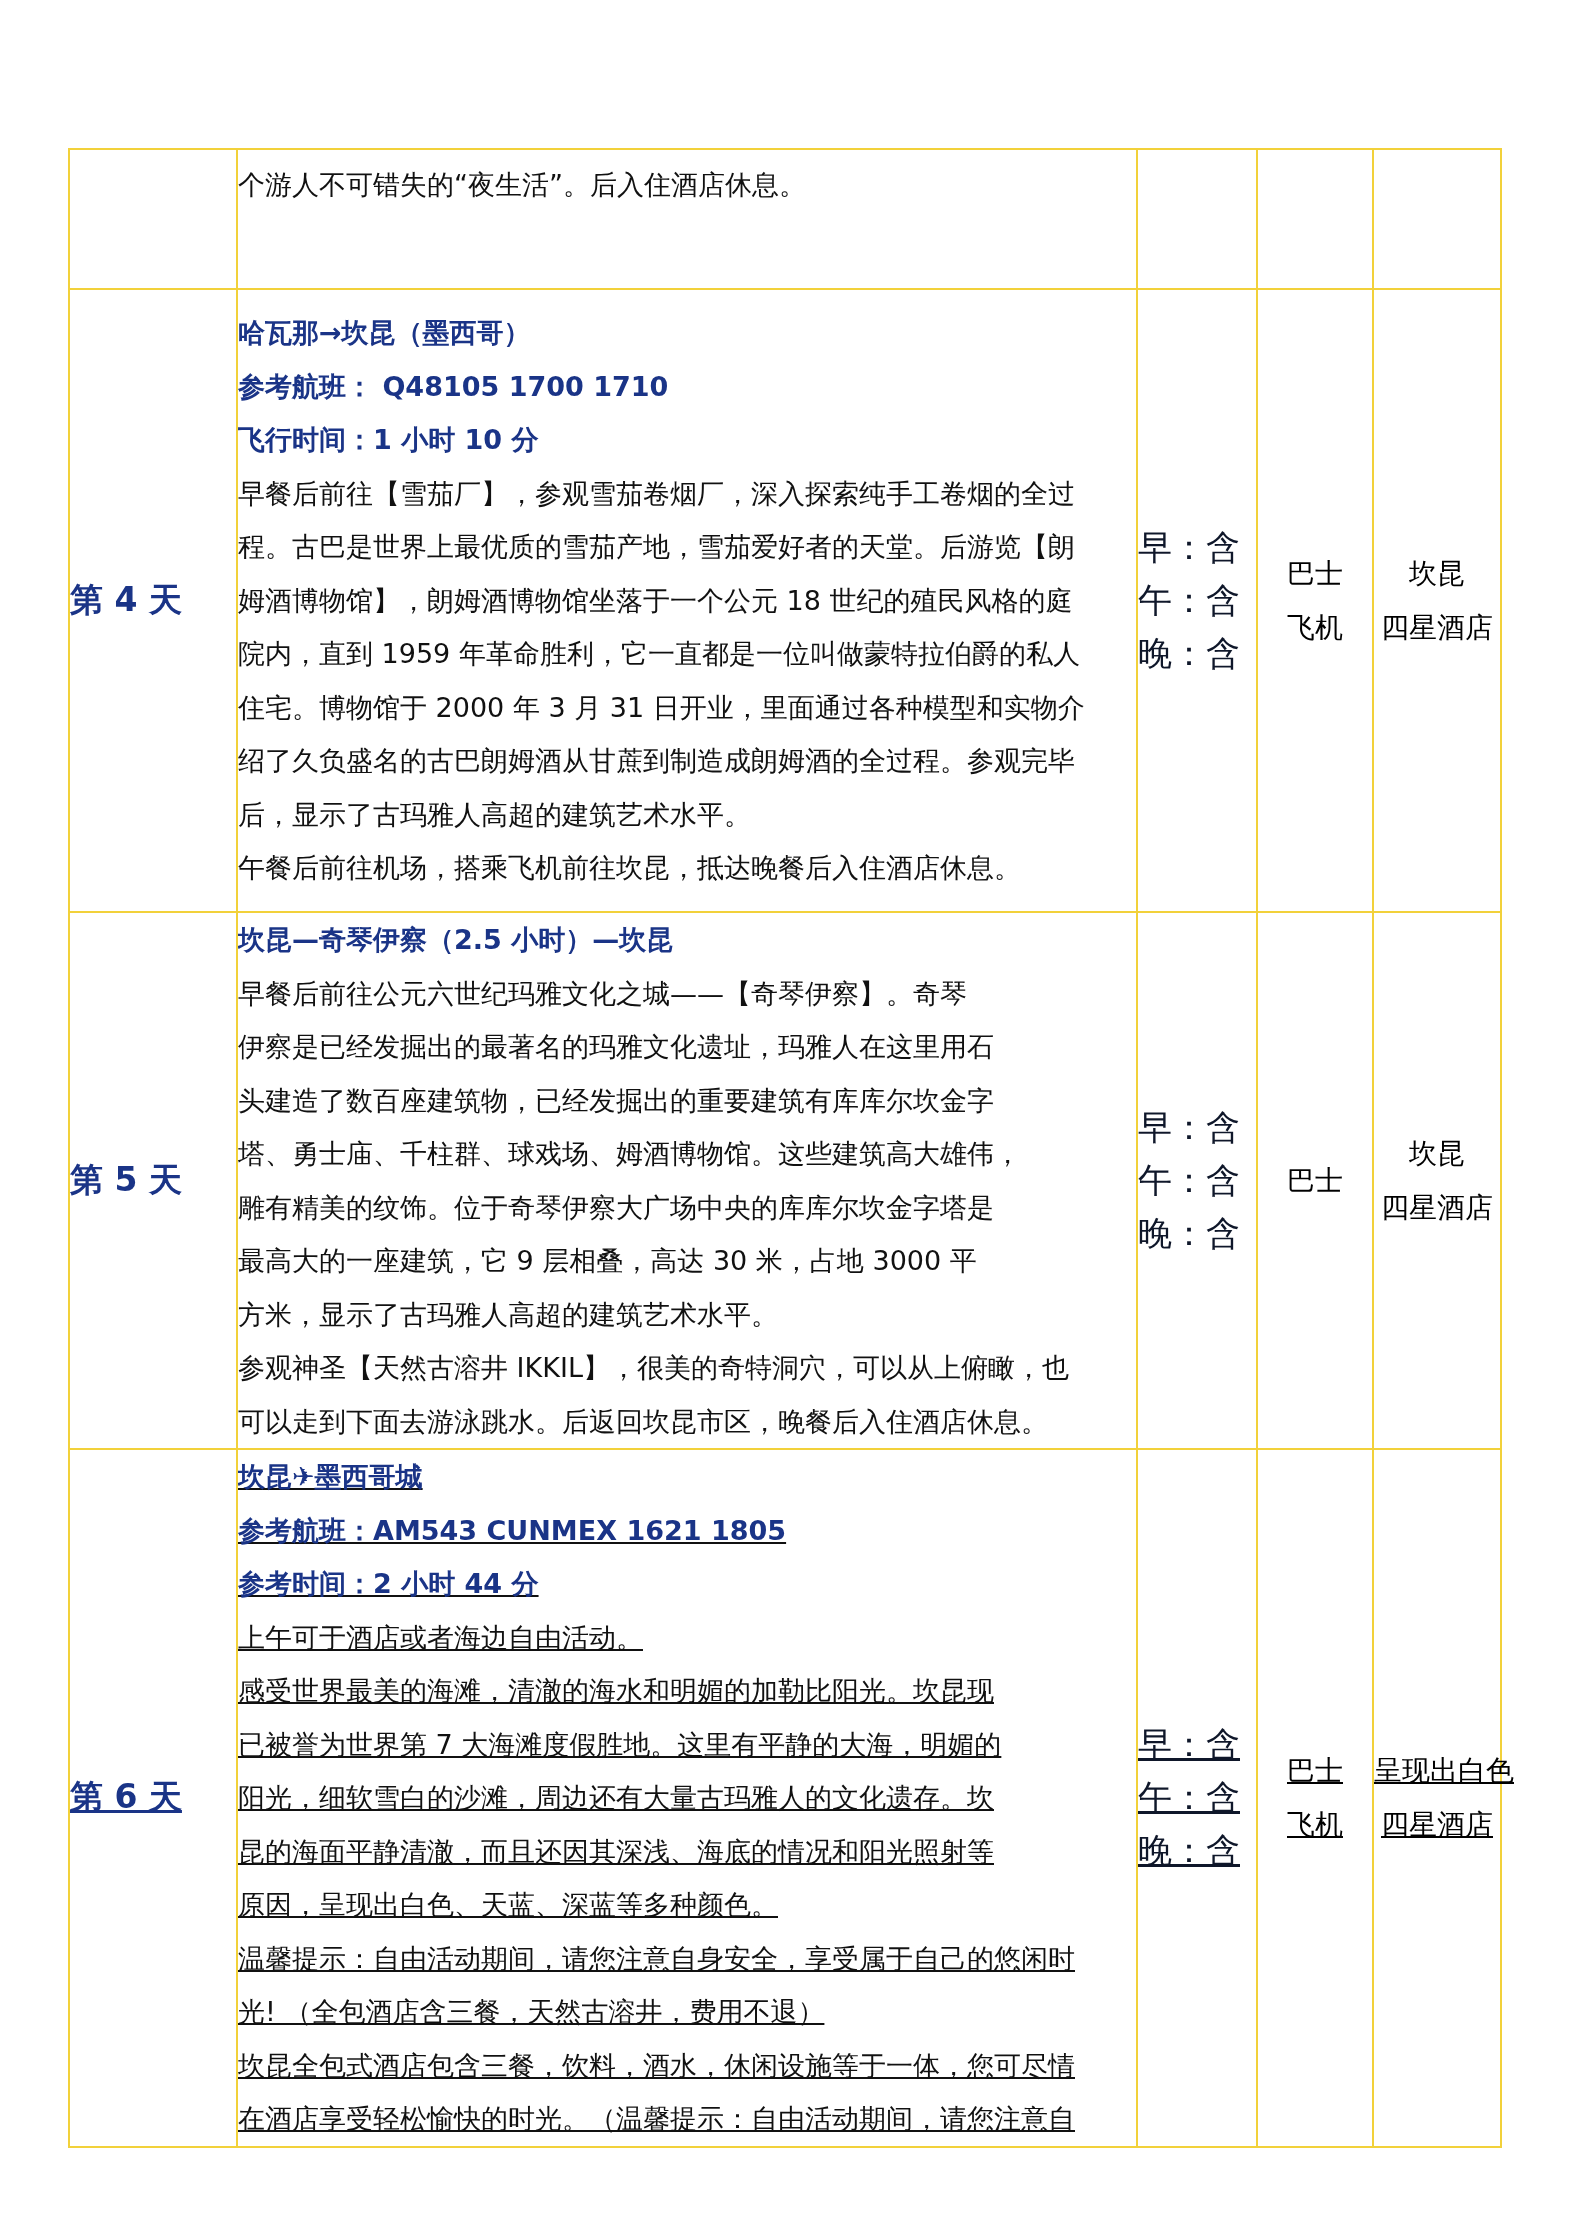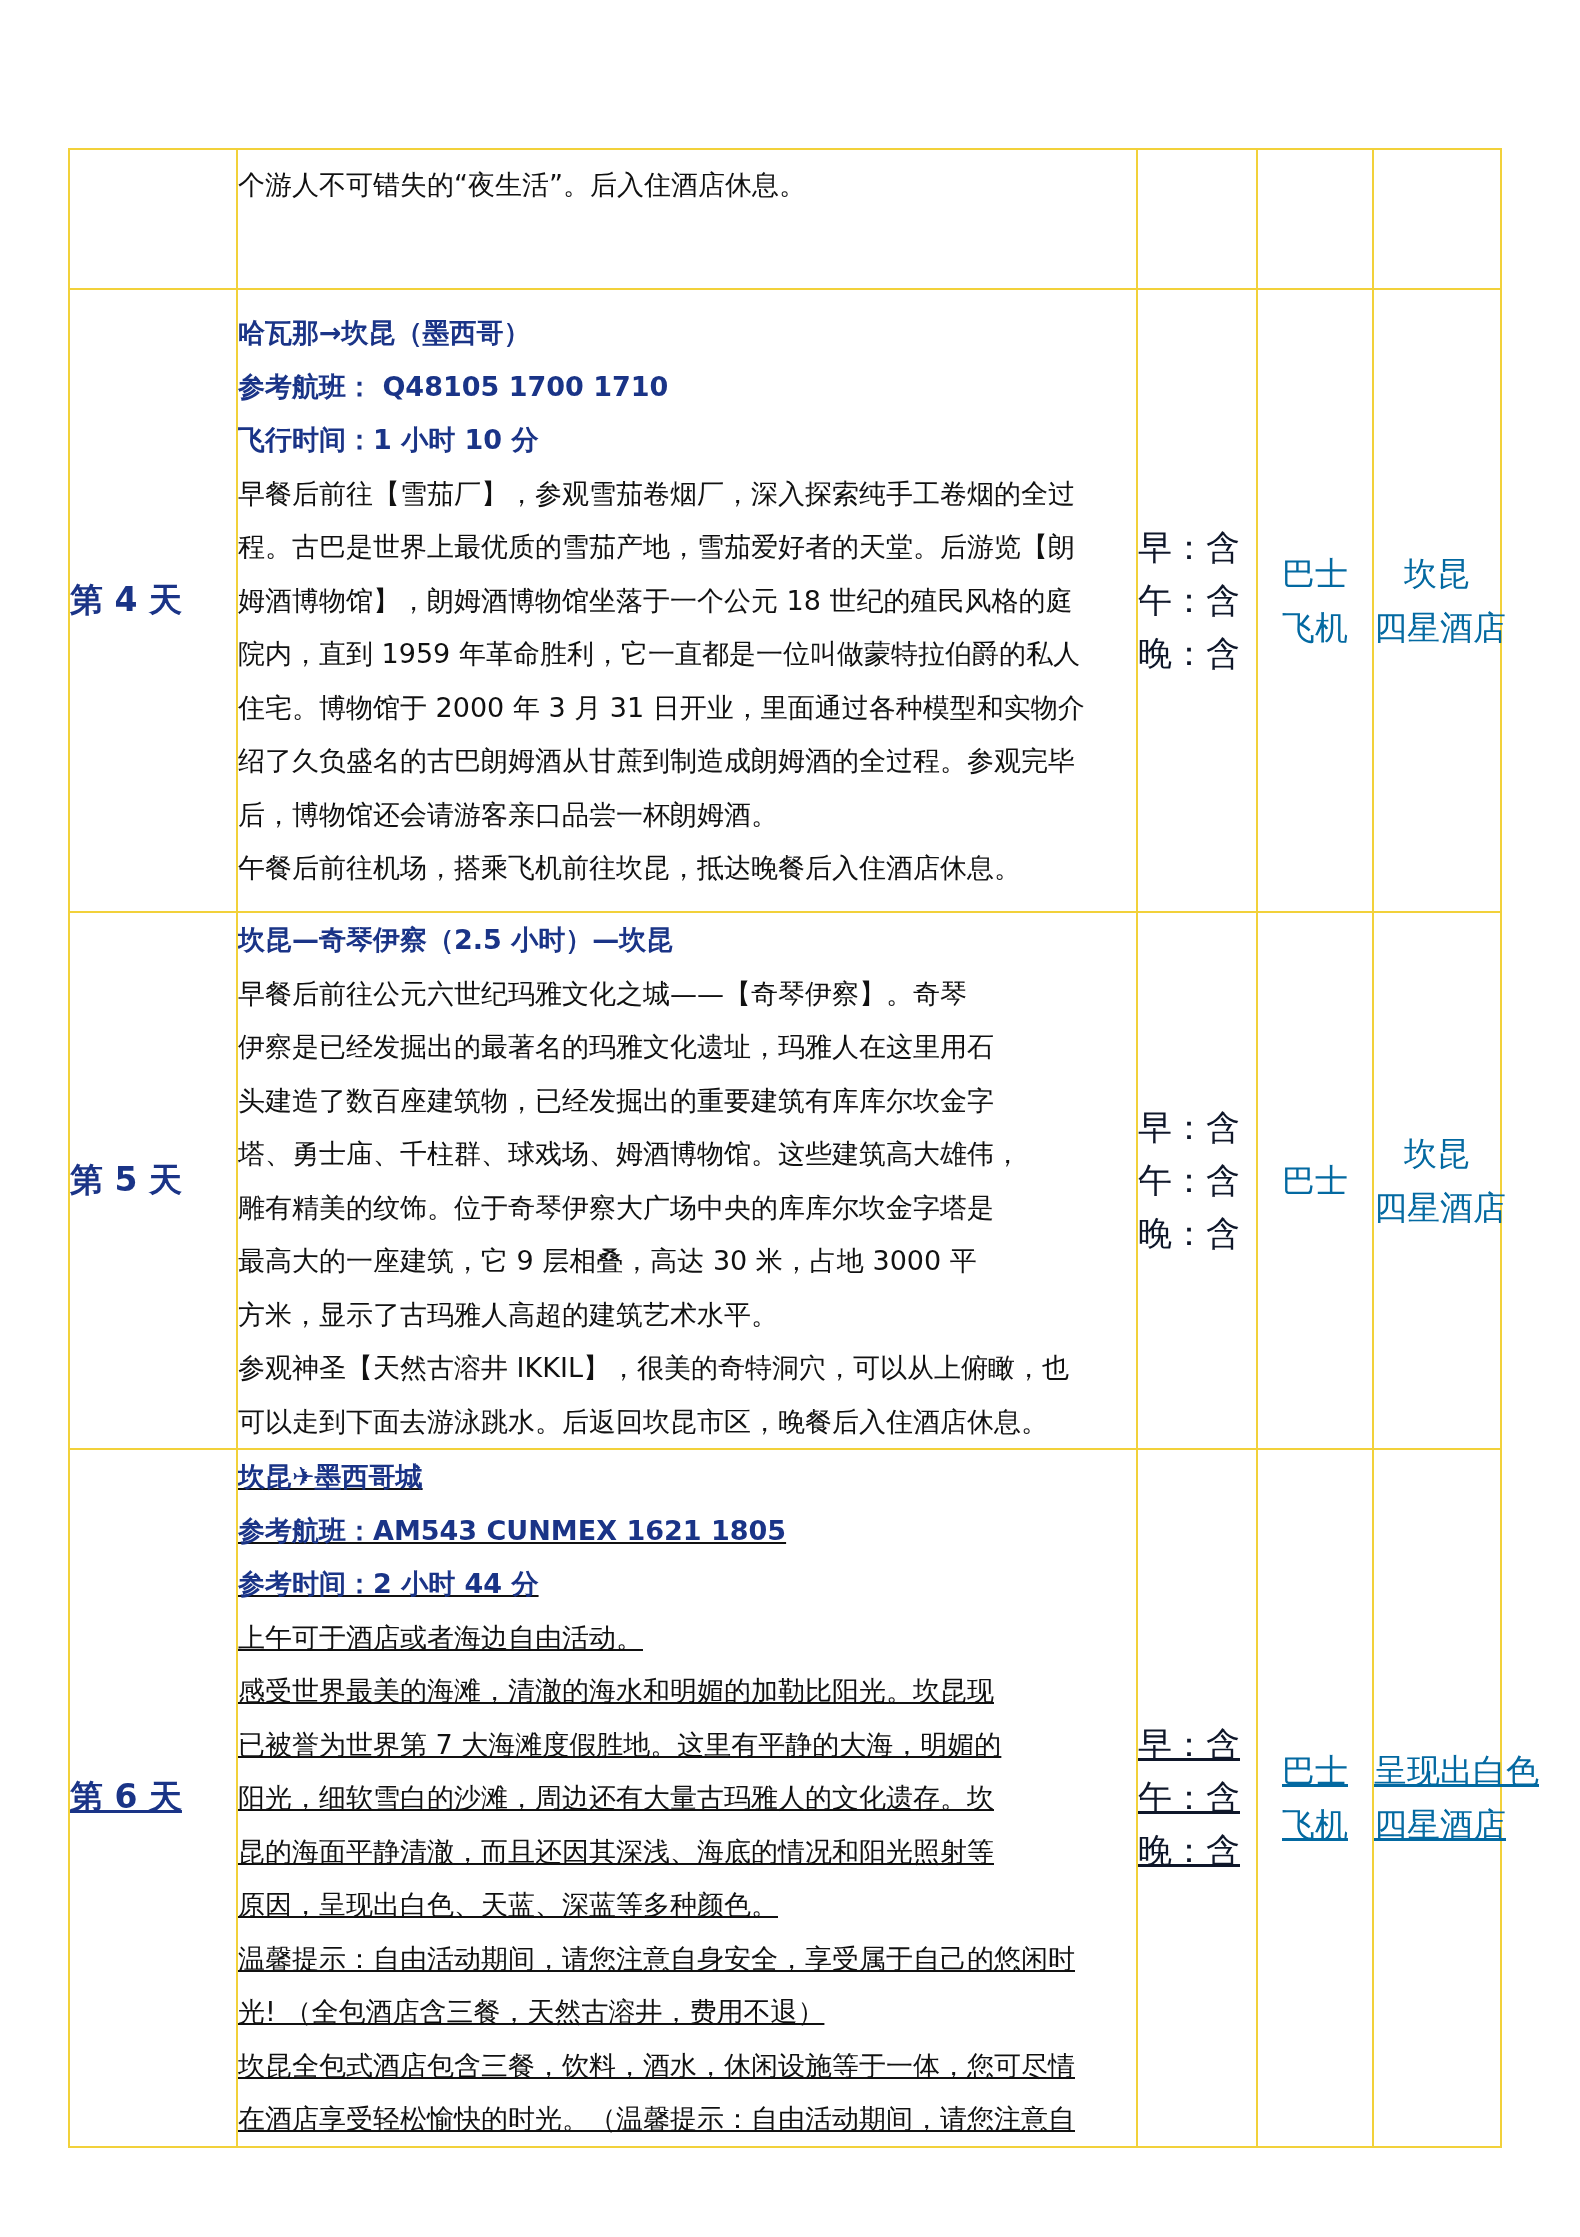--- a/index.html
+++ b/index.html
@@ -12,21 +12,21 @@
   col.c-day { width: 168px; }
   col.c-desc { width: 900px; }
   col.c-meal { width: 120px; }
   col.c-trans { width: 116px; }
   col.c-hotel { width: 128px; }
   .day-label { color: #1a3487; font-weight: bold; font-size: 33px; padding-left: 16px; }
   .desc { padding: 0 14px 0 14px; font-size: 27px; line-height: 53.5px; color: #111; }
   .desc .hl { color: #1a3487; font-weight: bold; }
   .desc p { margin: 0; white-space: nowrap; overflow: hidden; }
   .meal { color: #0f172a; font-size: 34px; line-height: 53px; padding-left: 14px; }
-  .center-blue { color: #0369a1; font-size: 33px; line-height: 54px; text-align: center; }
+  .center-blue { color: #000000; font-size: 28px; line-height: 54px; text-align: center; }
   .meal div, .center-blue div { white-space: nowrap; }
   .r0 td { height: 130px; }
   .r0 .desc { vertical-align: top; padding-top: 8px; }
   .r4 td { height: 621px; }
   .r5 td { height: 529px; }
   .r6 td { height: 690px; text-decoration: underline; }
   .r4 .desc { }
   .r6 .desc { vertical-align: top; padding-top: 0; }
 </style>
 </head>
@@ -58,21 +58,21 @@
         <td class="desc">
           <p class="hl">哈瓦那→坎昆（墨西哥）</p>
           <p class="hl">参考航班： Q48105    1700    1710</p>
           <p class="hl">飞行时间：1 小时 10 分</p>
           <p>早餐后前往【雪茄厂】，参观雪茄卷烟厂，深入探索纯手工卷烟的全过</p>
           <p>程。古巴是世界上最优质的雪茄产地，雪茄爱好者的天堂。后游览【朗</p>
           <p>姆酒博物馆】，朗姆酒博物馆坐落于一个公元 18 世纪的殖民风格的庭</p>
           <p>院内，直到 1959 年革命胜利，它一直都是一位叫做蒙特拉伯爵的私人</p>
           <p>住宅。博物馆于 2000 年 3 月 31 日开业，里面通过各种模型和实物介</p>
           <p>绍了久负盛名的古巴朗姆酒从甘蔗到制造成朗姆酒的全过程。参观完毕</p>
-          <p>后，博物馆还会请游客亲口品尝一杯朗姆酒。</p>
+          <p>后，显示了古玛雅人高超的建筑艺术水平。</p>
           <p>午餐后前往机场，搭乘飞机前往坎昆，抵达晚餐后入住酒店休息。</p>
         </td>
         <td class="meal">
           <div>早：含</div>
           <div>午：含</div>
           <div>晚：含</div>
         </td>
         <td class="center-blue">
           <div>巴士</div>
           <div>飞机</div>

